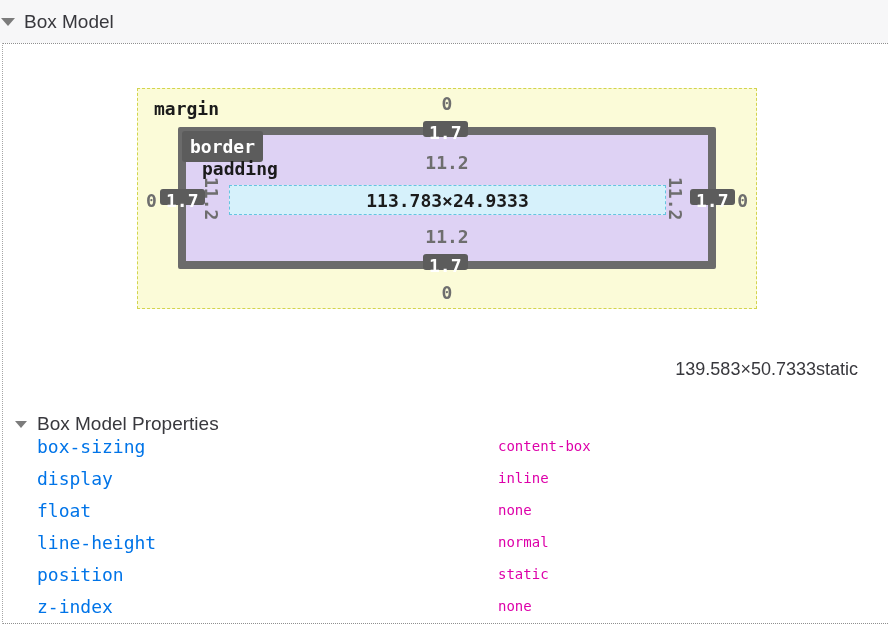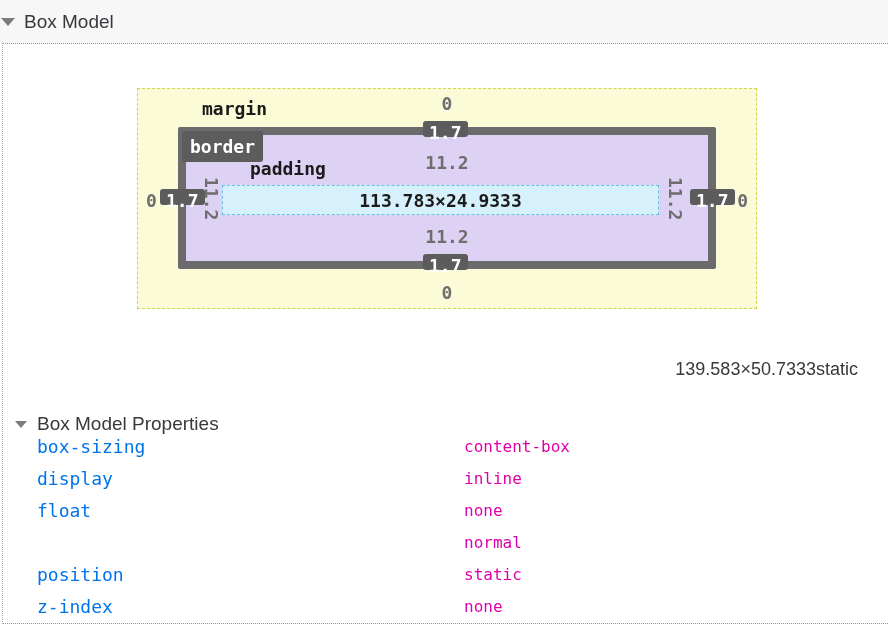--- a/index.html
+++ b/index.html
@@ -39,32 +39,32 @@
   
   .margin-box{
     position:absolute;left:134px;top:44px;width:620px;height:221px;
     background:var(--c-margin-fill,#fbfbd8);
     border:1px dashed var(--c-margin-stroke,#d3d44e);
     box-sizing:border-box;
     font-family:"DejaVu Sans Mono", monospace;
     font-size:18px;font-weight:600;
   }
   .margin-box .num{color:var(--c-number,#6e6e6e);}
-  .margin-box .region-label{color:var(--c-label,#1b1b1b);margin-left:48px;}
+  .margin-box .region-label{color:var(--c-label,#1b1b1b);}
   .abs{position:absolute;}
   .cx{left:0;right:0;text-align:center;}
 
   .border-box{
     position:absolute;left:40px;top:38px;width:538px;height:142px;
     border:8px solid var(--c-border-fill,#6b6b6b);
     background:var(--c-padding-fill,#ded2f4);
     box-sizing:border-box;border-radius:2px;
   }
   .content-box{
-    position:absolute;left:84px;top:96px;width:437px;height:30px;
+    position:absolute;left:91px;top:96px;width:437px;height:30px;
     background:var(--c-content-fill,#d6f1fb);
     border:1px dashed var(--c-content-stroke,#66c4e0);
     box-sizing:border-box;
     display:flex;align-items:center;justify-content:center;
     color:var(--c-label,#1b1b1b);
   }
   .badge{
     position:absolute;
     background:var(--c-badge-bg,#5c5c5c);color:var(--c-badge-text,#fff);
     border-radius:3px;padding:0 6px;height:16px;line-height:24px;
@@ -86,21 +86,21 @@
     display:flex;align-items:center;gap:10px;margin-top:16px;
   }
   .props-header .section-title{font-size:19px;}
   .props-list{position:absolute;left:0;right:0;top:386px;}
   .prop-row{position:relative;height:32px;display:flex;align-items:center;}
   .prop-name{
     margin-left:34px;font-size:18px;
     color:var(--c-prop-name,#0074e8);
   }
   .prop-value{
-    position:absolute;left:461px;font-size:16px;
+    position:absolute;left:495px;font-size:14px;
     color:var(--c-prop-value,#dd00a9);
     text-align:center;
   }
 </style>
 </head>
 <body>
 
 <div class="section-header">
   <span class="tri"></span>
   <span class="section-title">Box Model</span>
@@ -154,20 +154,21 @@
     </div>
     <div class="prop-row">
       <span class="prop-name mono">display</span>
       <span class="prop-value mono">inline</span>
     </div>
     <div class="prop-row">
       <span class="prop-name mono">float</span>
       <span class="prop-value mono">none</span>
     </div>
     <div class="prop-row">
+      <span class="prop-name mono">line-height</span>
       <span class="prop-value mono">normal</span>
     </div>
     <div class="prop-row">
       <span class="prop-name mono">position</span>
       <span class="prop-value mono">static</span>
     </div>
     <div class="prop-row">
       <span class="prop-name mono">z-index</span>
       <span class="prop-value mono">none</span>
     </div>

